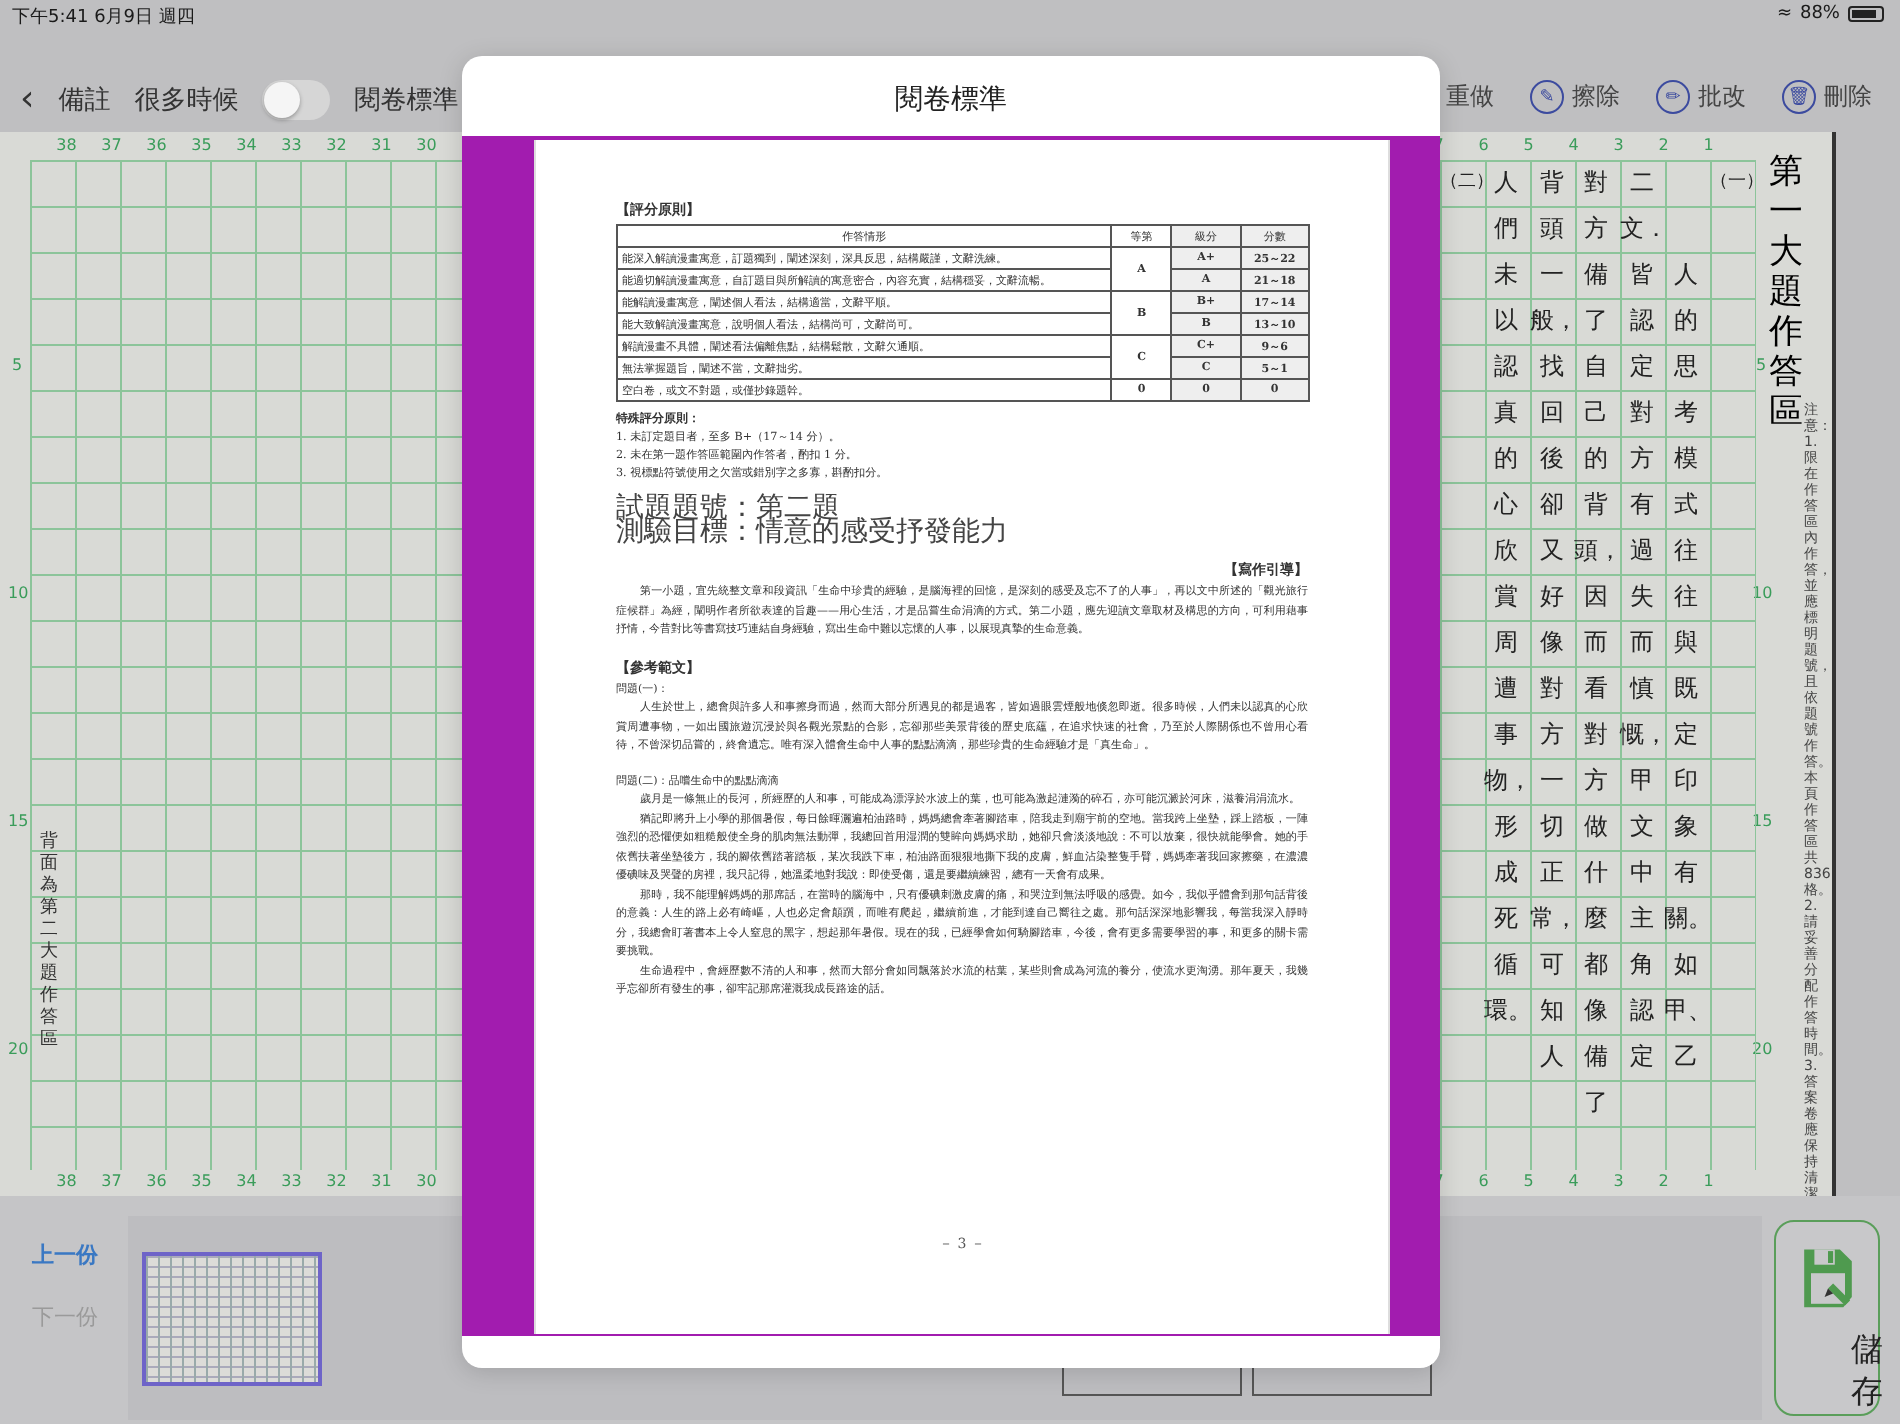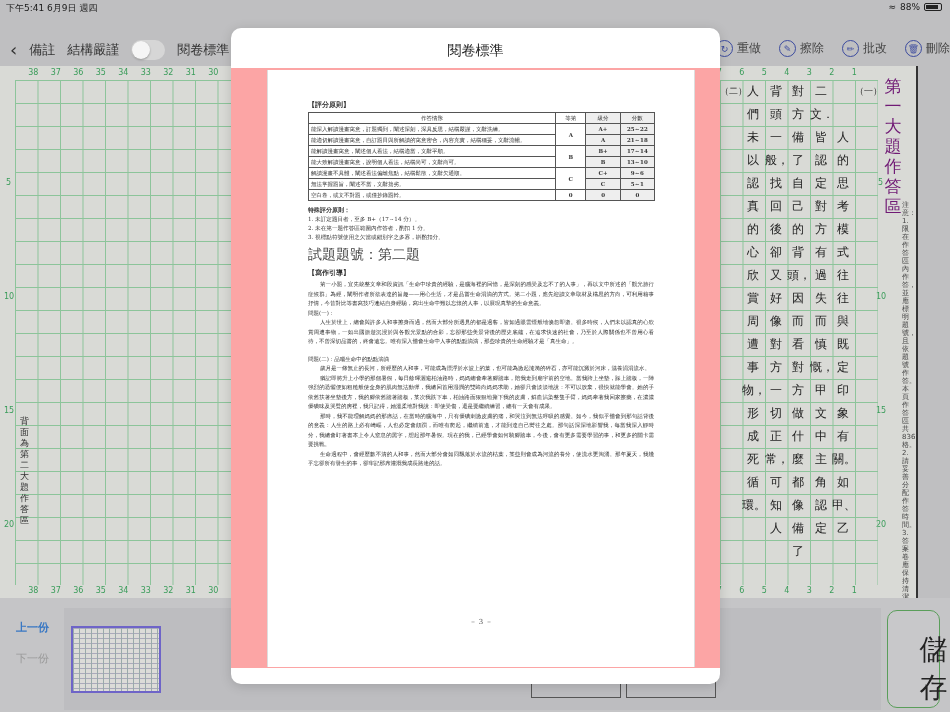--- a/index.html
+++ b/index.html
@@ -10,51 +10,51 @@
   .statusbar .left { position: absolute; left: 6px; top: 2px; }
   .statusbar .right { position: absolute; right: 8px; top: 2px; display: flex; align-items: center; gap: 4px; }
   .battery { width: 18px; height: 8px; border: 1px solid #222; border-radius: 2px; position: relative; }
   .battery .fill { position: absolute; left: 1px; top: 1px; bottom: 1px; width: 12px; background: #222; }
 
   .toolbar { position: absolute; left: 0; top: 32px; width: 950px; height: 36px; }
   .tb-left { position: absolute; left: 10px; top: 8px; display: flex; align-items: center; gap: 12px; font-size: 13px; color: #333; }
   .back { font-size: 18px; color: #333; line-height: 1; }
   .toggle { width: 34px; height: 20px; border-radius: 10px; background: #d6d6d6; position: relative; }
   .toggle .knob { position: absolute; left: 1px; top: 1px; width: 18px; height: 18px; border-radius: 50%; background: #f5f5f5; box-shadow: 0 1px 2px rgba(0,0,0,.3); }
-  .tb-right { position: absolute; right: 0; top: 8px; display: flex; gap: 18px; font-size: 12px; color: #444; }
+  .tb-right { position: absolute; right: 14px; top: 8px; display: flex; gap: 18px; font-size: 12px; color: #444; }
   .tb-btn { display: flex; align-items: center; gap: 4px; }
   .ic-circle { width: 17px; height: 17px; border-radius: 50%; border: 1.6px solid #3c4b9f; display: flex; align-items: center; justify-content: center; color: #3c4b9f; font-size: 9px; }
 
   .sheet { position: absolute; left: 0; top: 66px; width: 918px; height: 532px; background: #d9dad6; border-right: 2px solid #333; }
   .colnums { position: absolute; font-size: 8px; color: #3a9c5a; display: flex; }
   .colnums span { width: 22.5px; text-align: center; }
   .rownum { position: absolute; font-size: 8px; color: #3a9c5a; }
   .grid { position: absolute; background-image:
       linear-gradient(to right, #8cc49a 1px, transparent 1px),
       linear-gradient(to bottom, #8cc49a 1px, transparent 1px);
       background-size: 22.5px 23px; }
   .vert-label { position: absolute; left: 20px; top: 350px; width: 10px; font-size: 9px; line-height: 11px; color: #333; }
   .answer-col { position: absolute; top: 0; font-size: 12px; color: #222; width: 22px; text-align: center; line-height: 23px; }
-  .right-title { position: absolute; right: 12px; top: 10px; width: 22px; font-family: "DejaVu Serif", serif; font-size: 17px; line-height: 20px; color: #701a75; text-align: center; }
+  .right-title { position: absolute; right: 12px; top: 10px; width: 22px; font-family: "DejaVu Serif", serif; font-size: 17px; line-height: 20px; color: #000000; text-align: center; }
   .right-note { position: absolute; right: 4px; top: 135px; width: 10px; font-size: 7px; line-height: 8px; color: #444; }
 
   .bottom { position: absolute; left: 0; top: 598px; width: 950px; height: 114px; background: #c5c5c7; }
   .nav-prev { position: absolute; left: 16px; top: 22px; font-size: 11px; color: #3a78c3; font-weight: bold; }
   .nav-next { position: absolute; left: 16px; top: 53px; font-size: 11px; color: #9a9a9a; }
   .thumb-strip { position: absolute; left: 64px; top: 10px; width: 817px; height: 102px; background: #bdbdc0; }
   .thumb { position: absolute; left: 7px; top: 18px; width: 90px; height: 67px; border: 2px solid #6e64c8; background: #dcdcd8;
       background-image: linear-gradient(to right, #9aa 1px, transparent 1px), linear-gradient(to bottom, #aab 1px, transparent 1px);
       background-size: 6px 5px; }
   .bot-btn { position: absolute; top: 70px; width: 90px; height: 20px; border: 1px solid #555; border-top: none; }
   .save-btn { position: absolute; left: 887px; top: 12px; width: 53px; height: 98px; border: 1.5px solid #5a9e5a; border-radius: 10px; background: #c8c8ca; display: flex; flex-direction: column; align-items: center; padding-top: 12px; }
-  .save-btn .lbl { font-size: 28px; color: #222; margin-top: 8px; margin-left: 40px; }
+  .save-btn .lbl { font-size: 16px; color: #222; margin-top: 8px; margin-left: 40px; }
 
   .modal { position: absolute; left: 231px; top: 28px; width: 489px; height: 656px; background: #fff; border-radius: 10px; box-shadow: 0 2px 12px rgba(0,0,0,.15); overflow: hidden; }
   .modal-title { height: 40px; text-align: center; line-height: 44px; font-size: 14px; color: #222; }
-  .modal-body { position: absolute; left: 0; top: 40px; width: 489px; height: 600px; background: #fca5a5; }
+  .modal-body { position: absolute; left: 0; top: 40px; width: 489px; height: 600px; background: #a21caf; }
   .page { position: absolute; left: 36px; top: 2px; width: 428px; height: 597px; background: #fff; border-left: 1px solid #ddd; border-right: 1px solid #ddd; padding: 30px 40px 0 40px; font-family: "DejaVu Serif", serif; color: #333; }
   .sec-h { font-size: 7px; font-weight: bold; margin-bottom: 2px; }
   table.rubric { width: 347px; border-collapse: collapse; font-size: 5.5px; }
   table.rubric th, table.rubric td { border: 1px solid #555; padding: 1.5px 2px; }
   table.rubric th { font-weight: normal; text-align: center; }
   table.rubric td.c { text-align: center; font-weight: bold; }
   table.rubric td.g, table.rubric th.g { background: #eee; }
   .special { margin-top: 4px; font-size: 5.6px; line-height: 9px; }
   .special b { font-size: 6px; }
   .q-title { margin-top: 6px; font-size: 14px; line-height: 12px; color: #444; }
@@ -73,21 +73,21 @@
     <span class="battery">
         <span class="fill"></span>
       </span>
   </span>
 </div>
 
 <div class="toolbar">
   <div class="tb-left">
     <span class="back">‹</span>
     <span>備註</span>
-    <span>結構嚴謹</span>
+    <span>很多時候</span>
     <span class="toggle">
         <span class="knob"></span>
       </span>
     <span>閱卷標準</span>
   </div>
   <div class="tb-right">
     <span class="tb-btn">
       <span class="ic-circle">↻</span>
       <span>重做</span>
     </span>
@@ -257,24 +257,26 @@
       </table>
 
       <div class="special">
         <b>特殊評分原則：</b><br>
         <span>1. 未訂定題目者，至多 B+（17～14 分）。</span><br>
         <span>2. 未在第一題作答區範圍內作答者，酌扣 1 分。</span><br>
         <span>3. 視標點符號使用之欠當或錯別字之多寡，斟酌扣分。</span>
       </div>
 
       <div class="q-title">試題題號：第二題</div>
-
-      <div class="sec-h" style="margin-top:8px;">【寫作引導】</div>
+      <div class="q-title" style="margin-top:0;">測驗目標：情意的感受抒發能力</div>
+
+      <div class="sec-h" style="margin-top:8px;text-align:right;">【寫作引導】</div>
       <p class="para">第一小題，宜先統整文章和段資訊「生命中珍貴的經驗，是腦海裡的回憶，是深刻的感受及忘不了的人事」，再以文中所述的「觀光旅行症候群」為經，闡明作者所欲表達的旨趣——用心生活，才是品嘗生命涓滴的方式。第二小題，應先迎讀文章取材及構思的方向，可利用藉事抒情，今昔對比等書寫技巧連結自身經驗，寫出生命中難以忘懷的人事，以展現真摯的生命意義。</p>
 
+      <div class="sec-h" style="margin-top:8px;">【參考範文】</div>
       <p class="para noind">問題(一)：</p>
       <p class="para">人生於世上，總會與許多人和事擦身而過，然而大部分所遇見的都是過客，皆如過眼雲煙般地倏忽即逝。很多時候，人們未以認真的心欣賞周遭事物，一如出國旅遊沉浸於與各觀光景點的合影，忘卻那些美景背後的歷史底蘊，在追求快速的社會，乃至於人際關係也不曾用心看待，不曾深切品嘗的，終會遺忘。唯有深入體會生命中人事的點點滴滴，那些珍貴的生命經驗才是「真生命」。</p>
 
       <p class="para noind" style="margin-top:8px;">問題(二)：品嚐生命中的點點滴滴</p>
       <p class="para">歲月是一條無止的長河，所經歷的人和事，可能成為漂浮於水波上的葉，也可能為激起漣漪的碎石，亦可能沉澱於河床，滋養涓涓流水。</p>
       <p class="para">猶記即將升上小學的那個暑假，每日餘暉灑遍柏油路時，媽媽總會牽著腳踏車，陪我走到廟宇前的空地。當我跨上坐墊，踩上踏板，一陣強烈的恐懼便如粗糙般使全身的肌肉無法動彈，我總回首用湿潤的雙眸向媽媽求助，她卻只會淡淡地說：不可以放棄，很快就能學會。她的手依舊扶著坐墊後方，我的腳依舊踏著踏板，某次我跌下車，柏油路面狠狠地撕下我的皮膚，鮮血沾染整隻手臂，媽媽牽著我回家擦藥，在濃濃優碘味及哭聲的房裡，我只記得，她溫柔地對我說：即使受傷，還是要繼續練習，總有一天會有成果。</p>
       <p class="para">那時，我不能理解媽媽的那席話，在當時的腦海中，只有優碘刺激皮膚的痛，和哭泣到無法呼吸的感覺。如今，我似乎體會到那句話背後的意義：人生的路上必有崎嶇，人也必定會顛躓，而唯有爬起，繼續前進，才能到達自己嚮往之處。那句話深深地影響我，每當我深入靜時分，我總會盯著書本上令人窒息的黑字，想起那年暑假。現在的我，已經學會如何騎腳踏車，今後，會有更多需要學習的事，和更多的關卡需要挑戰。</p>
       <p class="para">生命過程中，會經歷數不清的人和事，然而大部分會如同飄落於水流的枯葉，某些則會成為河流的養分，使流水更淘湧。那年夏天，我幾乎忘卻所有發生的事，卻牢記那席灌溉我成長路途的話。</p>
 
       <div class="page-no">－ 3 －</div>

